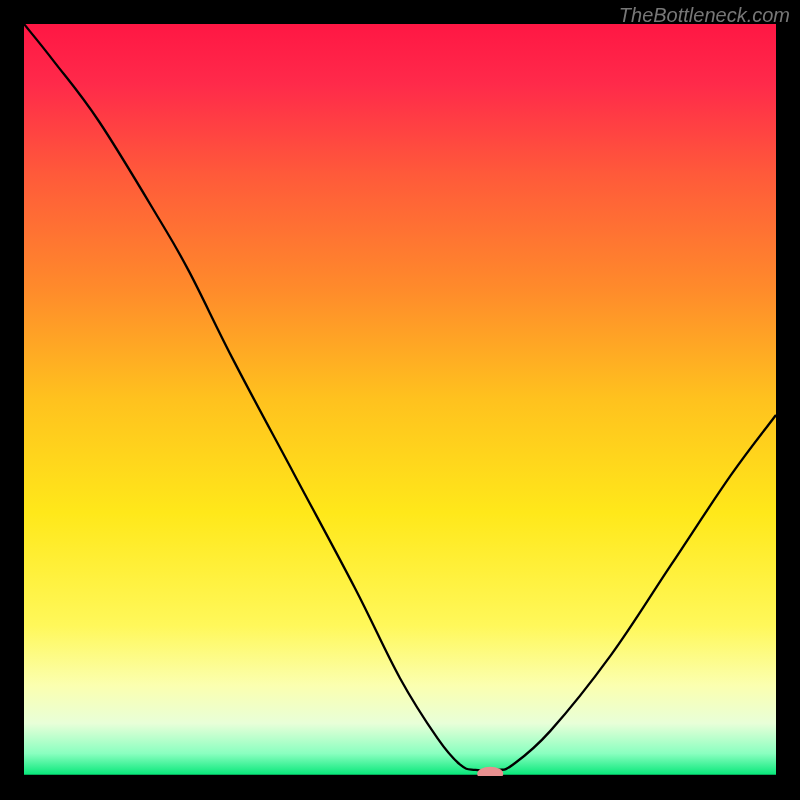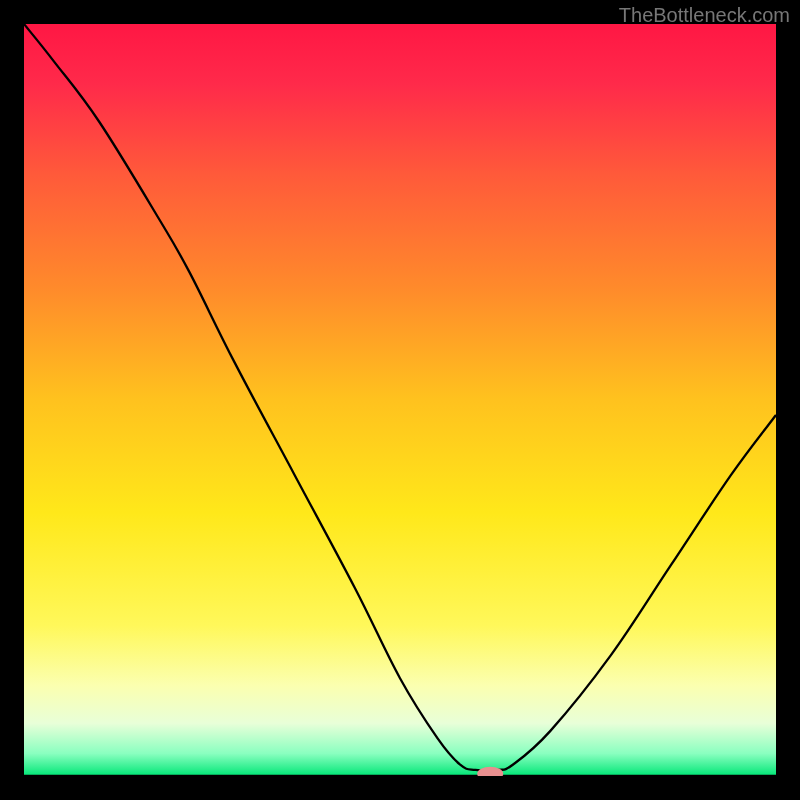--- a/index.html
+++ b/index.html
@@ -7,20 +7,21 @@
     padding: 0;
     width: 800px;
     height: 800px;
     background: #000;
     font-family: Arial, Helvetica, sans-serif;
   }
   .container {
     position: relative;
     width: 800px;
     height: 800px;
+    font-style: italic;
   }
   .watermark {
     position: absolute;
     top: 4px;
     right: 10px;
     color: #777;
     font-size: 20px;
     font-weight: 500;
     z-index: 5;
     user-select: none;

